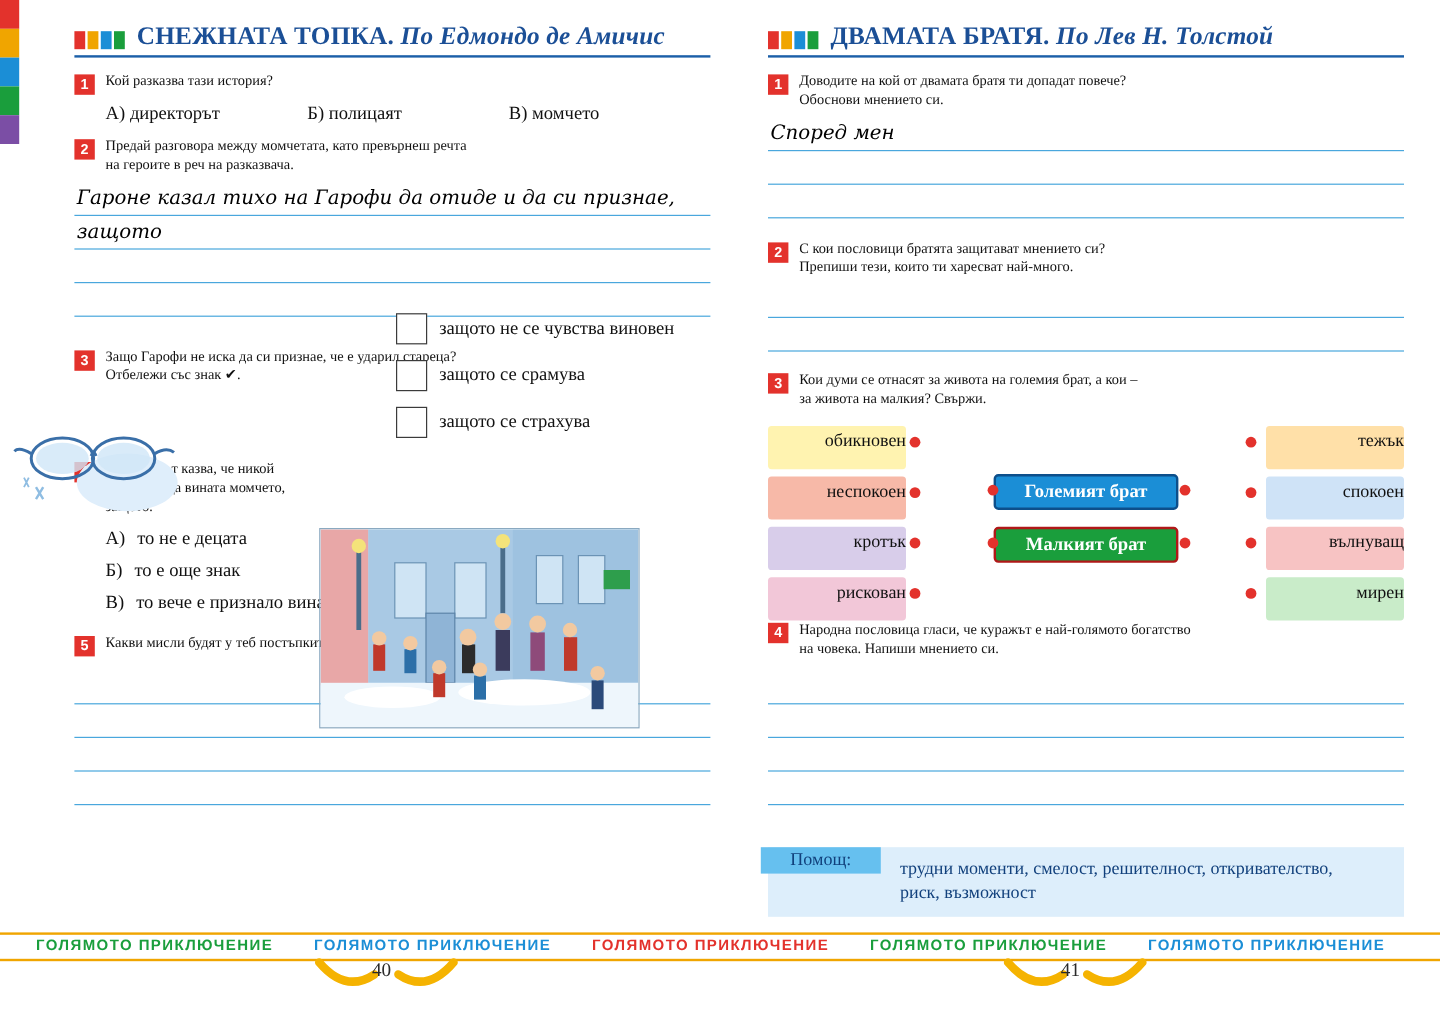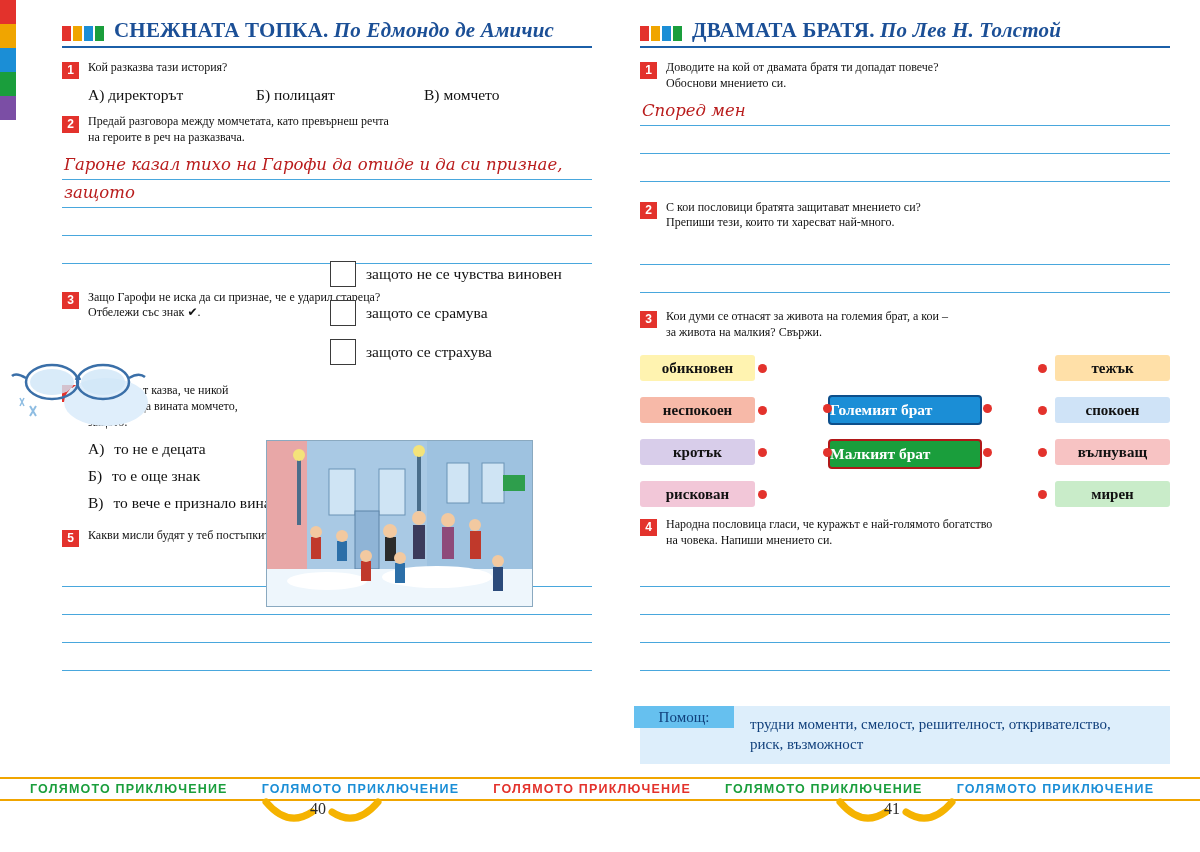--- a/index.html
+++ b/index.html
@@ -116,21 +116,21 @@
   
   .lines { margin-top: 6px; }
   .lines .ln {
     height: 27px;
     border-bottom: 1px solid #49a7dd;
   }
   .hand {
     font-family: "DejaVu Serif", serif;
     font-style: italic;
     font-size: 16.5px;
-    color: #b91c1c;
+    color: #000000;
     padding-left: 2px;
     line-height: 26px;
     white-space: nowrap;
   }
 
   
   .checks {
     margin-left: 268px;
     margin-top: -96px;
   }
@@ -174,40 +174,40 @@
 
   
   .match {
     position: relative;
     margin-top: 12px;
     height: 160px;
   }
   .word {
     position: absolute;
     width: 115px;
-    height: 26px;
+    height: 36px;
     line-height: 26px;
-    text-align: center;
+    text-align: right;
     font-size: 15px;
     color: #111;
     border-radius: 3px;
-    font-weight: bold;
   }
   .dot {
     position: absolute;
     width: 9px;
     height: 9px;
     border-radius: 50%;
     background: #e3322c;
   }
   .centerbox {
     position: absolute;
     width: 150px;
     height: 26px;
     line-height: 26px;
+    text-align: center;
     font-size: 15.5px;
     font-weight: bold;
     color: #ffffff;
     border-radius: 4px;
   }
   .cb-blue { background: #1b8ed6; border: 2px solid #0d4f8b; }
   .cb-green{ background: #1a9e3c; border: 2px solid #b01818; }
 
   
   .helpbox {

